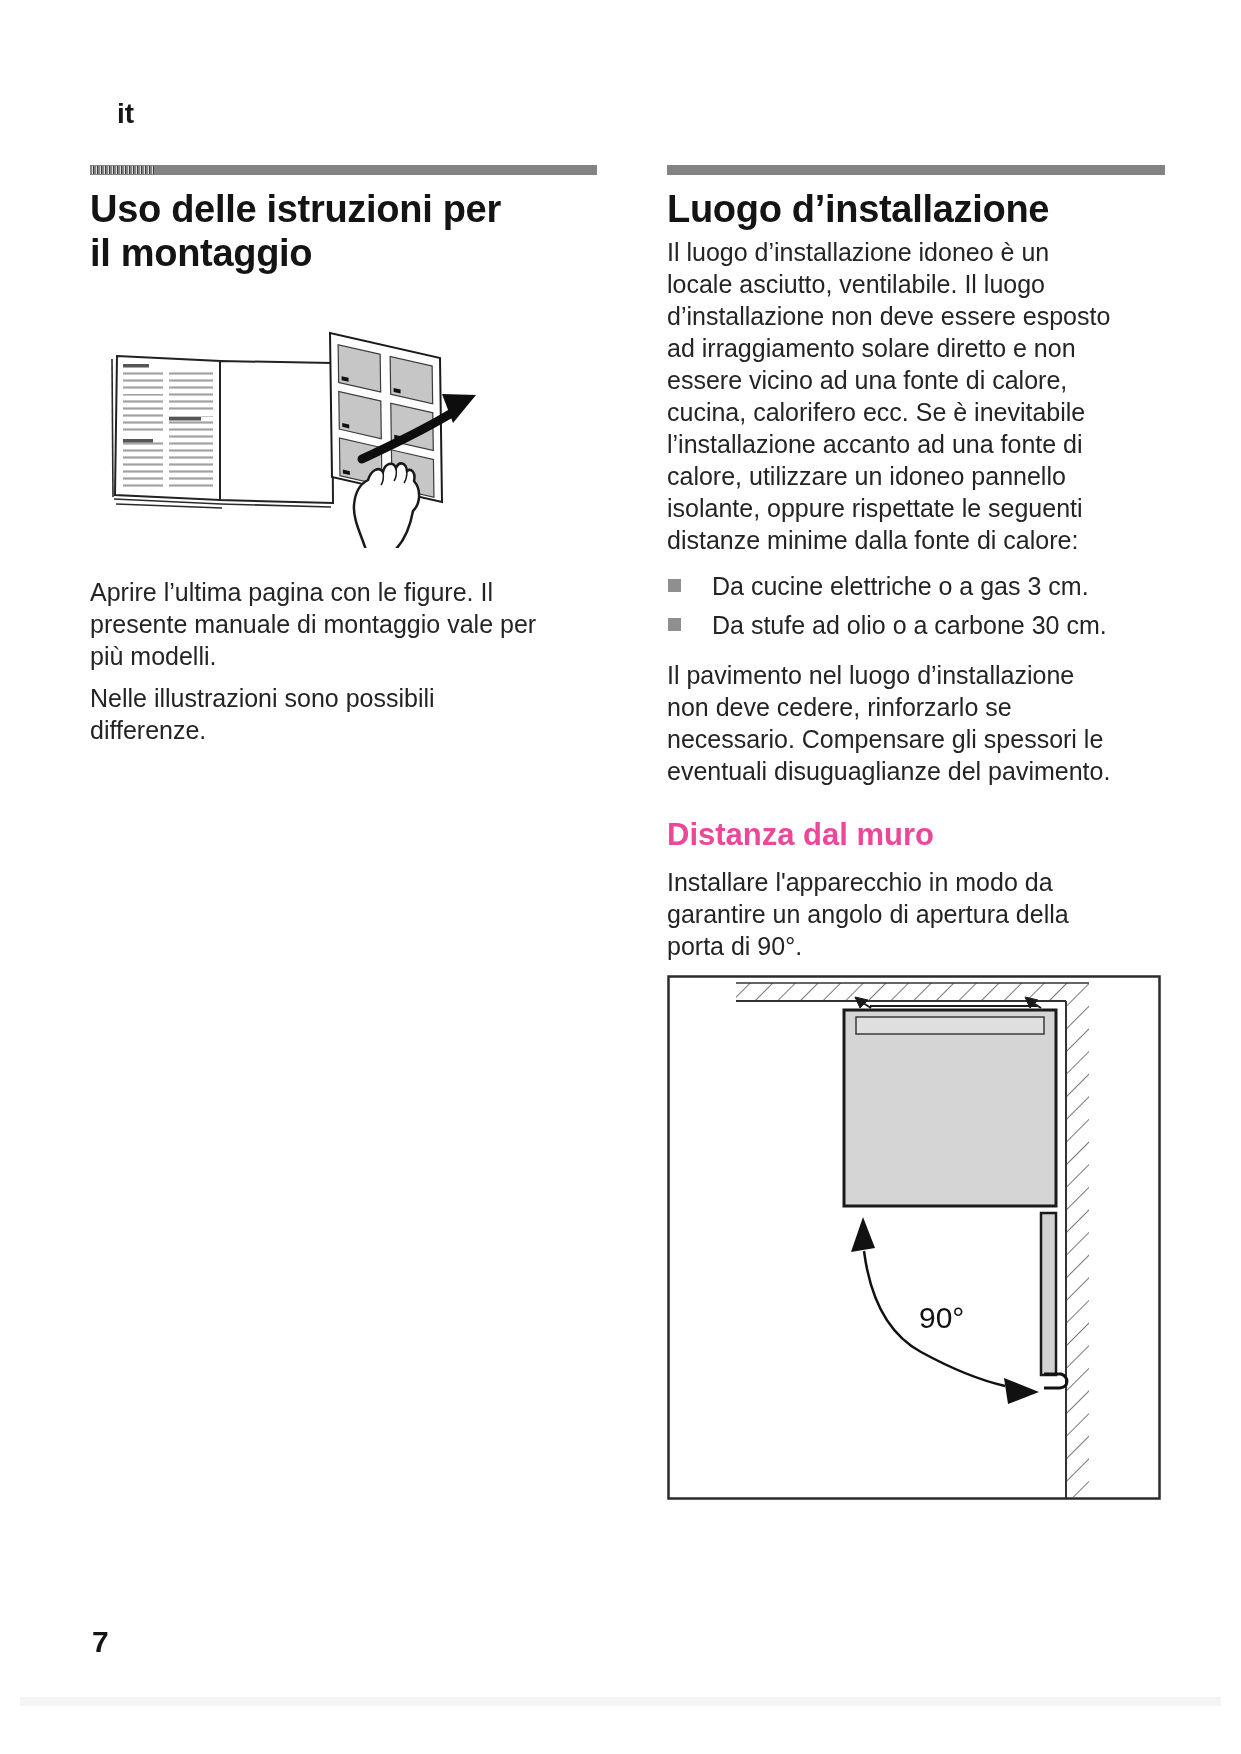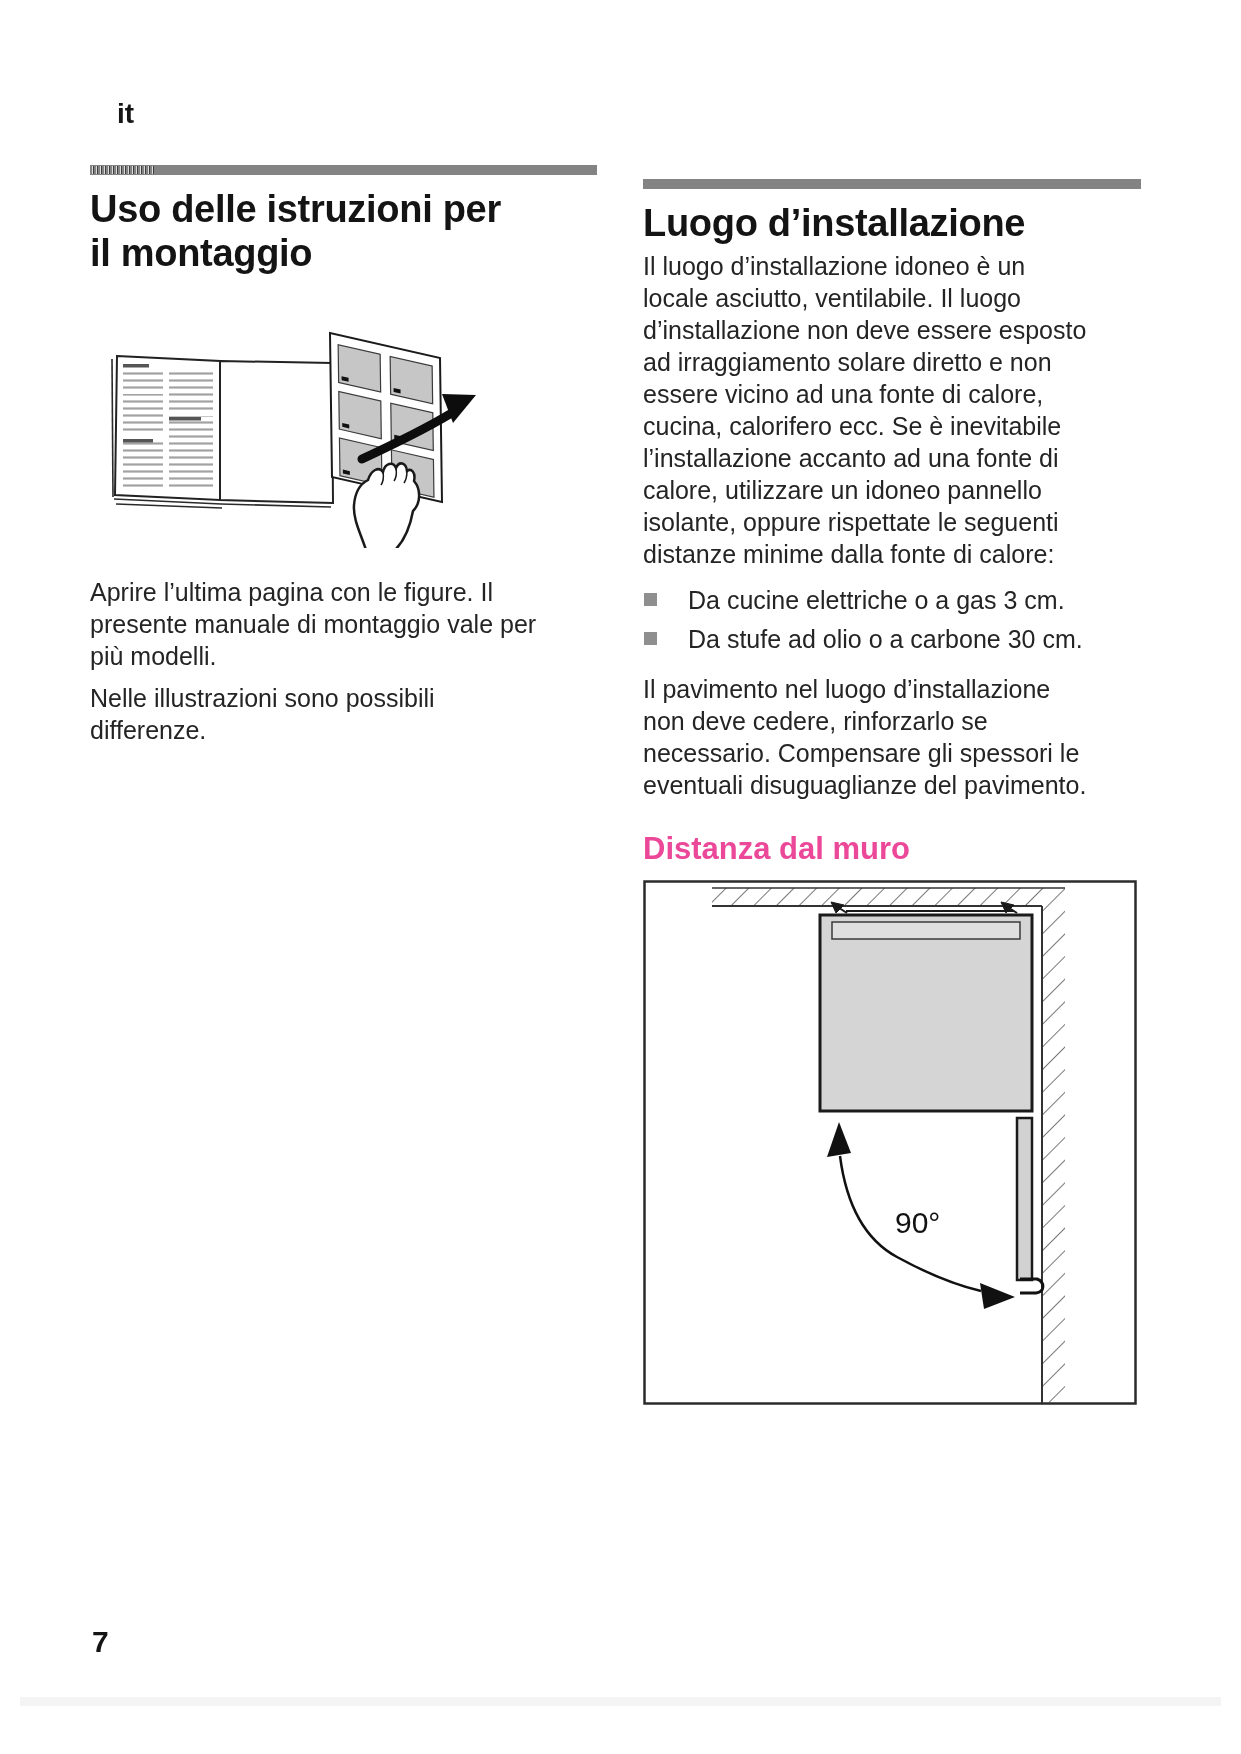--- a/index.html
+++ b/index.html
@@ -3,21 +3,21 @@
 <meta charset="utf-8">
 <style>
   html,body{margin:0;padding:0;background:#ffffff;}
   body{
     width:1241px;height:1754px;position:relative;overflow:hidden;
     font-family:"Liberation Sans",sans-serif;color:#222;
   }
   .lang{position:absolute;left:94px;top:98px;font-size:28px;font-weight:bold;color:#161616;margin-left:23px;}
   .col{position:absolute;top:165px;}
   .col-left{left:90px;width:507px;}
-  .col-right{left:643px;width:498px;margin-top:14px;}
+  .col-right{left:667px;width:498px;}
   .rule{height:10px;background:#838383;position:relative;width:100%;}
   .artifact{
     position:absolute;left:2px;top:1px;width:64px;height:8px;opacity:.95;
     background:repeating-linear-gradient(90deg,
       rgba(235,235,235,.9) 0 1px, rgba(45,45,45,.85) 1px 2px,
       rgba(130,130,130,.15) 2px 4px);
   }
   h1{font-size:38px;line-height:44px;font-weight:bold;margin:12px 0 0;color:#141414;
      white-space:pre;letter-spacing:-.3px;}
   h2{font-size:31px;line-height:36px;font-weight:bold;margin:30px 0 0;color:#ec4899;white-space:pre;}
@@ -141,20 +141,23 @@
       <span class="bullet-sq"></span>
       <span class="bullet-text">Da stufe ad olio o a carbone 30 cm.</span>
     </div>
   </div>
 
   <p class="p-floor">Il pavimento nel luogo d’installazione
 non deve cedere, rinforzarlo se
 necessario. Compensare gli spessori le
 eventuali disuguaglianze del pavimento.</p>
   <h2>Distanza dal muro</h2>
+  <p class="p-wall">Installare l'apparecchio in modo da
+garantire un angolo di apertura della
+porta di 90°.</p>
 
   <svg class="diagram" width="494" height="525" viewBox="0 0 494 525">
     <defs>
       <pattern id="hatch" width="16" height="16" patternUnits="userSpaceOnUse" patternTransform="rotate(45)">
         <line x1="0" y1="0" x2="0" y2="16" stroke="#4a4a4a" stroke-width="1.5"></line>
       </pattern>
     </defs>
     <rect x="1.5" y="1.5" width="491" height="522" fill="#ffffff" stroke="#2b2b2b" stroke-width="2.5"></rect>
 
     <g>

